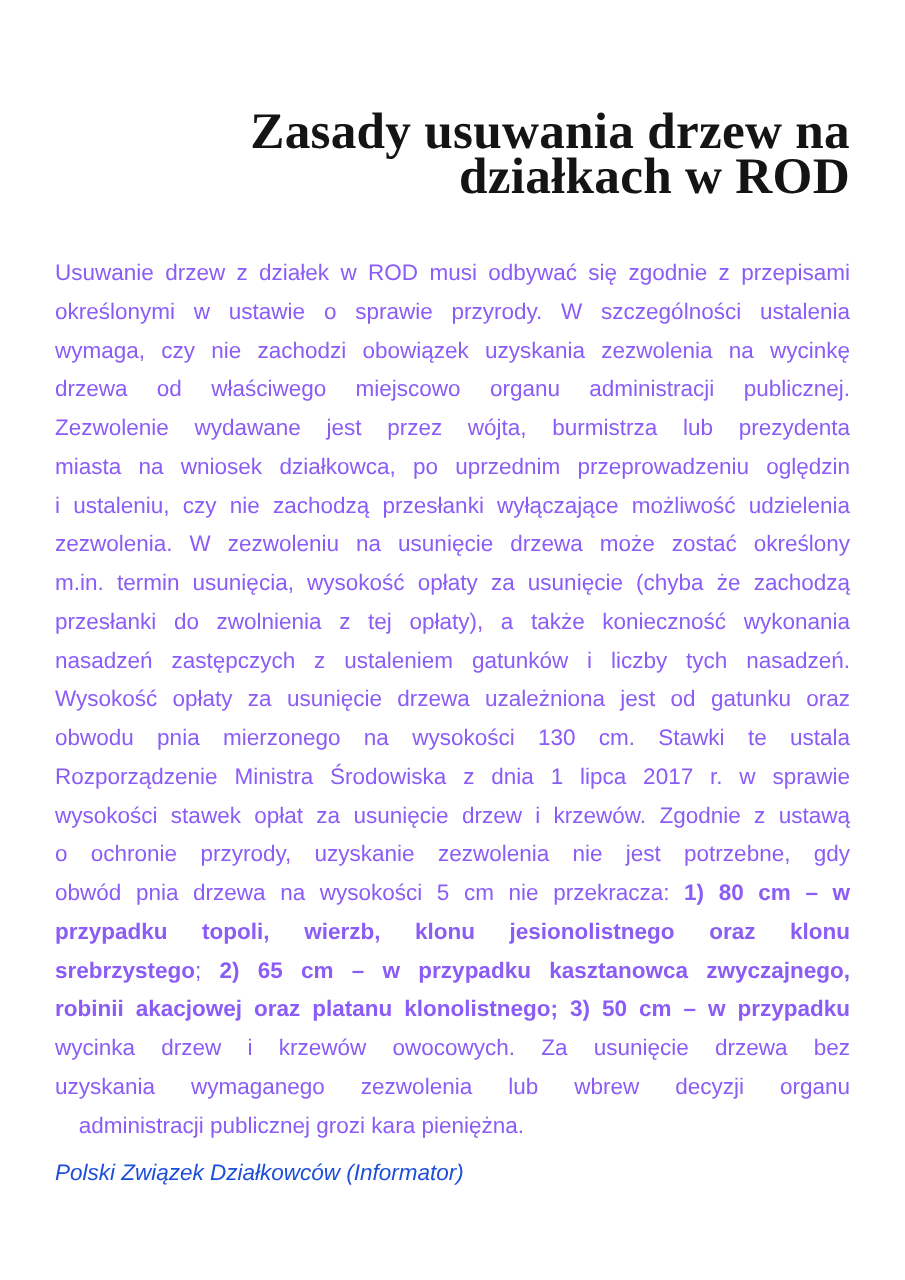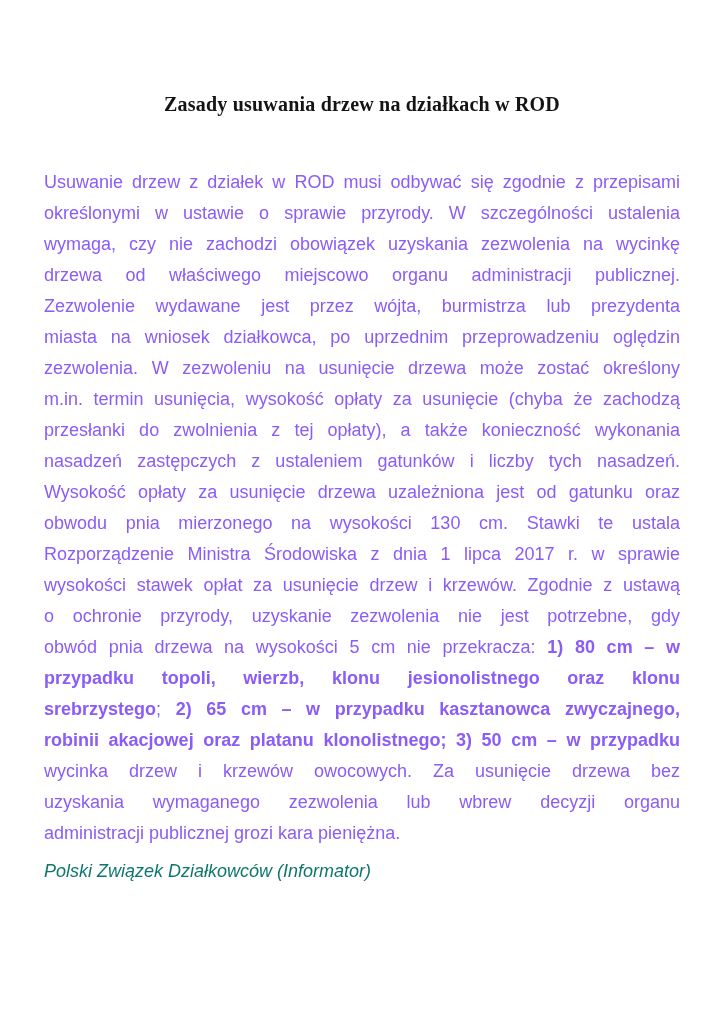--- a/index.html
+++ b/index.html
@@ -18,68 +18,70 @@
     box-sizing: border-box;
     padding: 0 44px;
     background: #ffffff;
     color: #1c1c1c;
   }
   .title {
     margin: 0;
     padding-top: 86px;
     font-family: "Liberation Serif", serif;
     font-weight: 700;
-    font-size: 20px;
+    font-size: 41px;
     line-height: 36px;
-    text-align: center;
+    text-align: right;
     color: #141414;
     letter-spacing: 0.2px;
   }
   .paragraph {
     margin-top: 45px;
     font-family: "Liberation Sans", sans-serif;
     font-size: 18px;
     color: #8b5cf6;
   }
   .line {
     line-height: 31px;
     height: 31px;
     text-align: justify;
     text-align-last: justify;
     white-space: nowrap;
     overflow: visible;
   }
   .line.last {
     text-align-last: left;
+    margin-left: 19px;
   }
   .b {
     font-weight: 700;
   }
   .source-note {
     margin: 8px 0 0 0;
     font-family: "Liberation Sans", sans-serif;
     font-style: italic;
     font-size: 18px;
     line-height: 28px;
-    color: #0f766e;
+    color: #1d4ed8;
   }
 </style>
 </head>
 <body>
 
 <div class="page">
   <h1 class="title">Zasady usuwania drzew na działkach w ROD</h1>
 
   <div class="paragraph">
       <div class="line"><span>Usuwanie drzew z działek w ROD musi odbywać się zgodnie z przepisami</span></div>
       <div class="line"><span>określonymi w ustawie o sprawie przyrody. W szczególności ustalenia</span></div>
       <div class="line"><span>wymaga, czy nie zachodzi obowiązek uzyskania zezwolenia na wycinkę</span></div>
       <div class="line"><span>drzewa od właściwego miejscowo organu administracji publicznej.</span></div>
       <div class="line"><span>Zezwolenie wydawane jest przez wójta, burmistrza lub prezydenta</span></div>
       <div class="line"><span>miasta na wniosek działkowca, po uprzednim przeprowadzeniu oględzin</span></div>
+      <div class="line"><span>i ustaleniu, czy nie zachodzą przesłanki wyłączające możliwość udzielenia</span></div>
       <div class="line"><span>zezwolenia. W zezwoleniu na usunięcie drzewa może zostać określony</span></div>
       <div class="line"><span>m.in. termin usunięcia, wysokość opłaty za usunięcie (chyba że zachodzą</span></div>
       <div class="line"><span>przesłanki do zwolnienia z tej opłaty), a także konieczność wykonania</span></div>
       <div class="line"><span>nasadzeń zastępczych z ustaleniem gatunków i liczby tych nasadzeń.</span></div>
       <div class="line"><span>Wysokość opłaty za usunięcie drzewa uzależniona jest od gatunku oraz</span></div>
       <div class="line"><span>obwodu pnia mierzonego na wysokości 130 cm. Stawki te ustala</span></div>
       <div class="line"><span>Rozporządzenie Ministra Środowiska z dnia 1 lipca 2017 r. w sprawie</span></div>
       <div class="line"><span>wysokości stawek opłat za usunięcie drzew i krzewów. Zgodnie z ustawą</span></div>
       <div class="line"><span>o ochronie przyrody, uzyskanie zezwolenia nie jest potrzebne, gdy</span></div>
       <div class="line"><span>obwód pnia drzewa na wysokości 5 cm nie przekracza: </span><span class="b">1) 80 cm – w</span></div>

